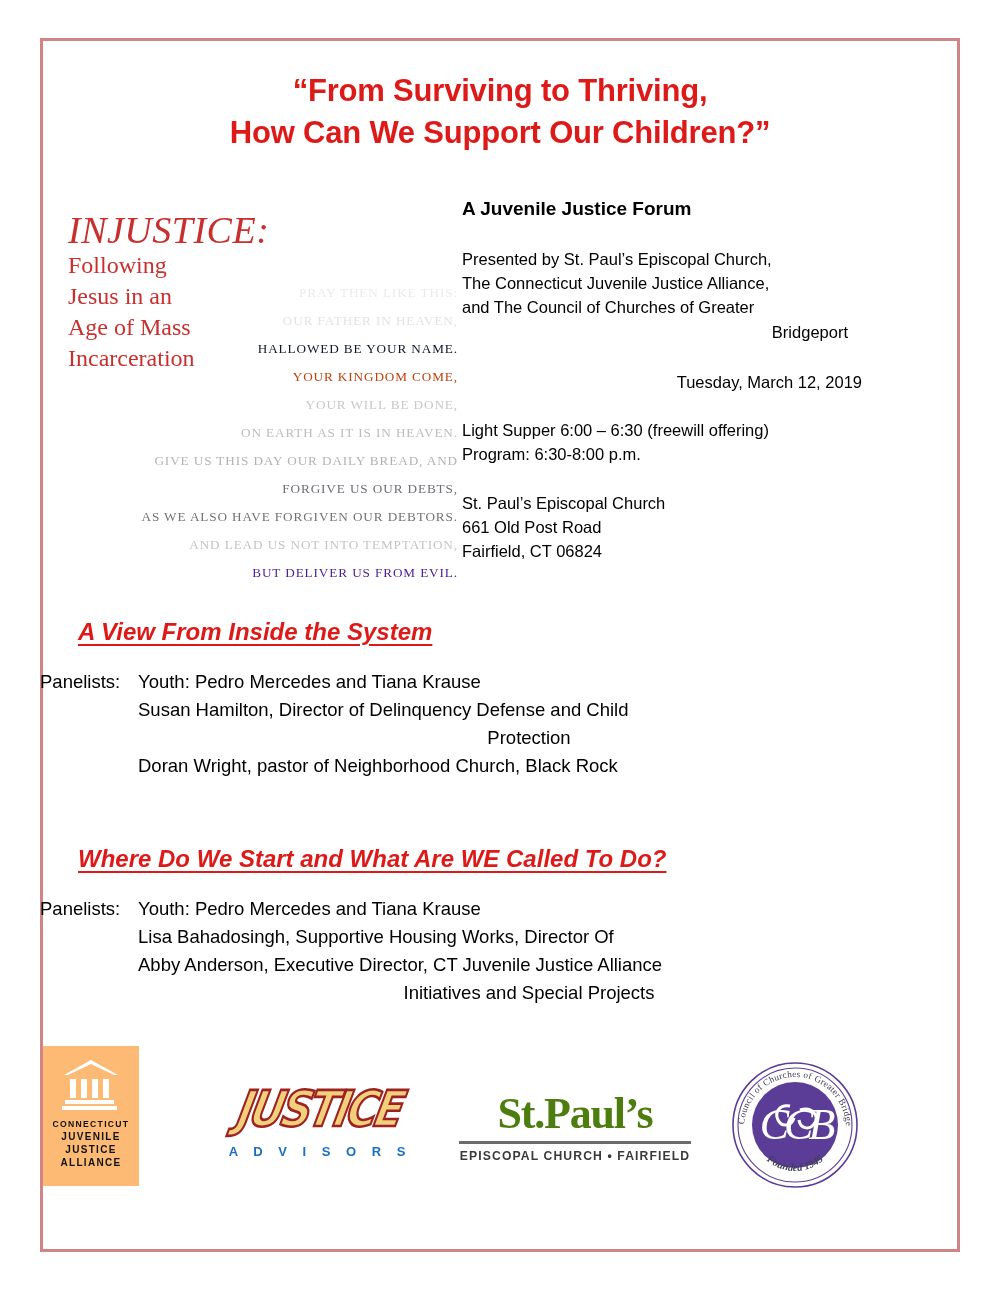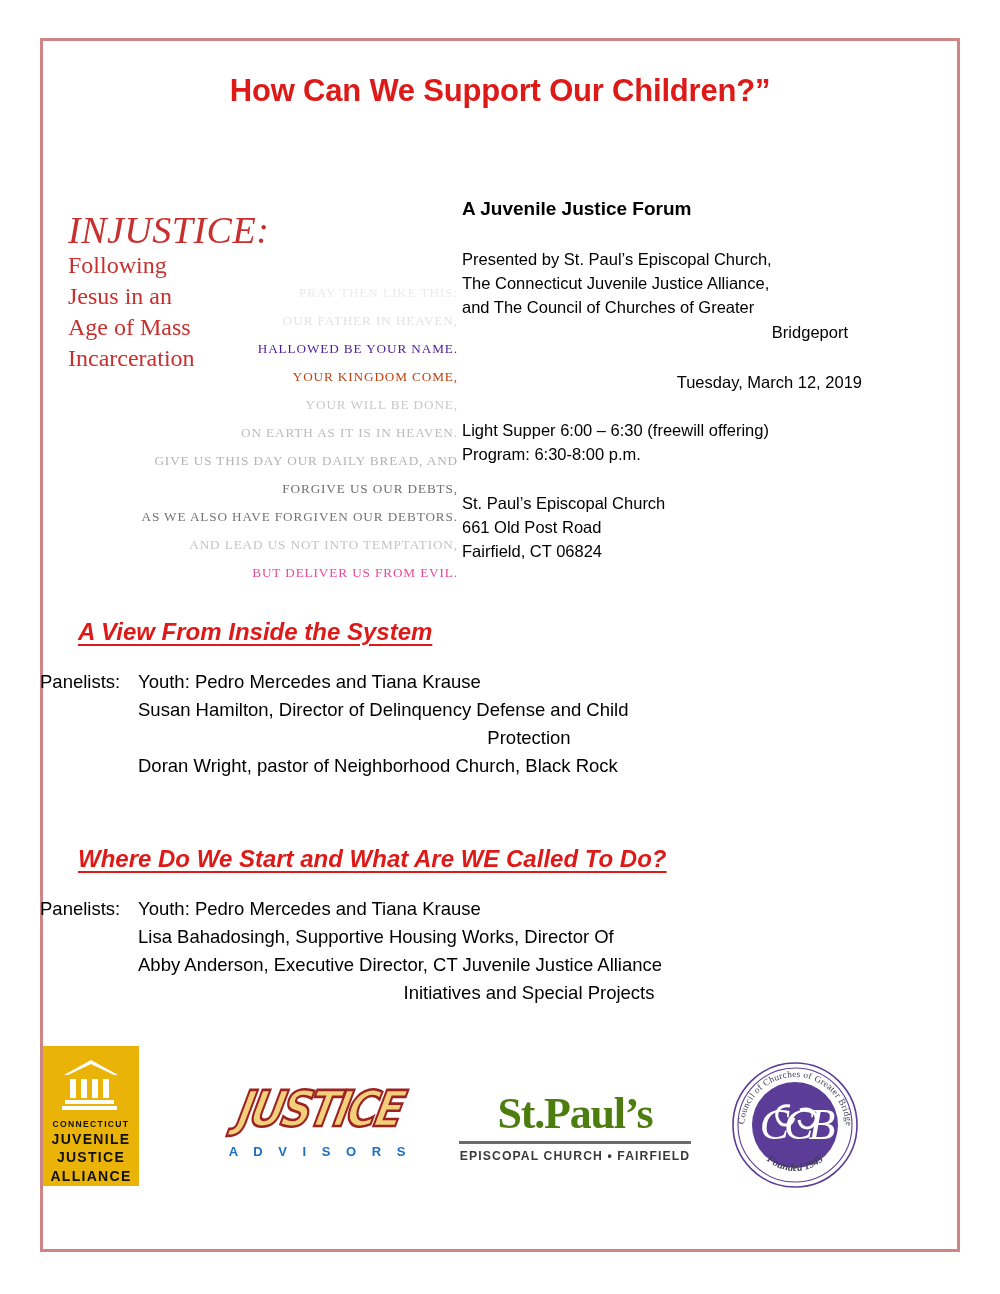--- a/index.html
+++ b/index.html
@@ -91,29 +91,29 @@
     text-align: right;
     font-family: "Liberation Serif", serif;
     font-size: 13.2px;
     letter-spacing: 0.9px;
     line-height: 2.12;
     z-index: 1;
   }
   #prayer-block span { display: block; white-space: nowrap; }
   .pf1 { color: #eceaea; }
   .pf2 { color: #e4e2e3; }
-  .pf3 { color: #4c1d95; }
+  .pf3 { color: #0f172a; }
   .pf4 { color: #c2410c; }
   .pf5 { color: #c9c7c9; }
   .pf6 { color: #bdbbbe; }
   .pf7 { color: #b4b2b6; }
   .pf9 { color: #6f6d75; }
   .pf10 { color: #737373; }
   .pf11 { color: #c5c3c8; }
-  .pf12 { color: #ec4899; }
+  .pf12 { color: #4c1d95; }
 
   
   #details {
     position: absolute;
     left: 462px;
     top: 0;
     width: 400px;
     font-size: 16.5px;
     line-height: 1.47;
   }
@@ -170,39 +170,39 @@
     width: 920px;
     height: 170px;
   }
   .logo-slot { position: absolute; top: 0; }
 
   
   #logo-cjja { left: 43px; top: 6px; }
   #cjja-box {
     width: 96px;
     height: 140px;
-    background: #eab308;
+    background: #fdba74;
     display: flex;
     flex-direction: column;
     align-items: center;
     justify-content: flex-start;
     padding-top: 12px;
     box-sizing: border-box;
   }
   #cjja-building { width: 62px; height: 52px; display: block; }
   #cjja-words {
     margin-top: 9px;
     color: #111111;
     font-weight: bold;
     text-align: center;
     line-height: 1.30;
     letter-spacing: 1.3px;
   }
   #cjja-words .cw-sm { display: block; font-size: 8.6px; }
-  #cjja-words .cw-lg { display: block; font-size: 14px; }
+  #cjja-words .cw-lg { display: block; font-size: 10px; }
 
   
   #logo-ja { left: 220px; top: 48px; width: 200px; text-align: center; }
   #ja-graffiti {
     font-family: "DejaVu Sans", sans-serif;
     font-size: 42px;
     font-weight: bold;
     font-style: italic;
     color: #f2cf7a;
     letter-spacing: -3px;
@@ -246,20 +246,21 @@
   
   #logo-ccgb { left: 730px; top: 20px; width: 130px; height: 130px; }
   #ccgb-svg { width: 130px; height: 130px; display: block; }
 </style>
 </head>
 <body>
 
 <div id="flyer-frame"></div>
 
 <div id="headline">
+  <span class="hl-line">“From Surviving to Thriving,</span>
   <span class="hl-line">How Can We Support Our Children?”</span>
 </div>
 
 <div id="upper">
 
   <div id="book-cover">
     <div id="prayer-block">
       <span class="pf1">PRAY THEN LIKE THIS:</span>
       <span class="pf2">OUR FATHER IN HEAVEN,</span>
       <span class="pf3">HALLOWED BE YOUR NAME.</span>

